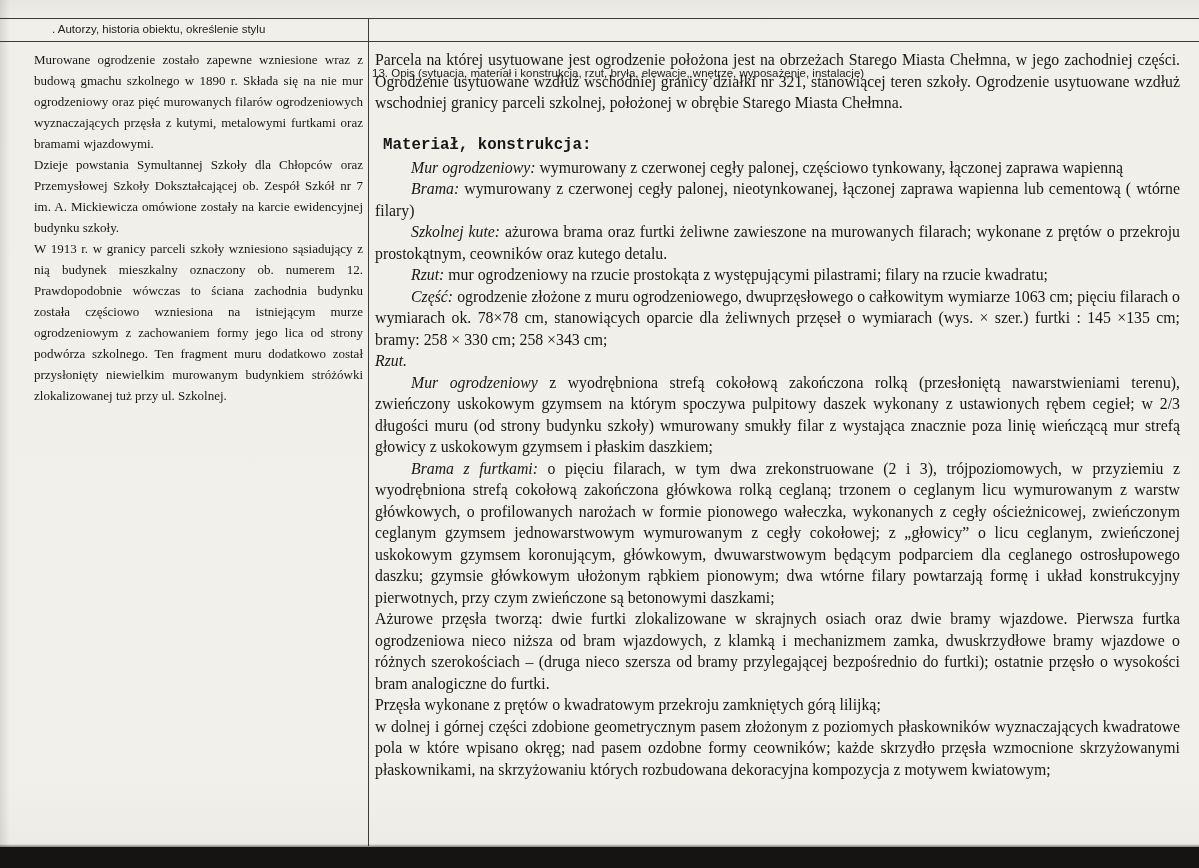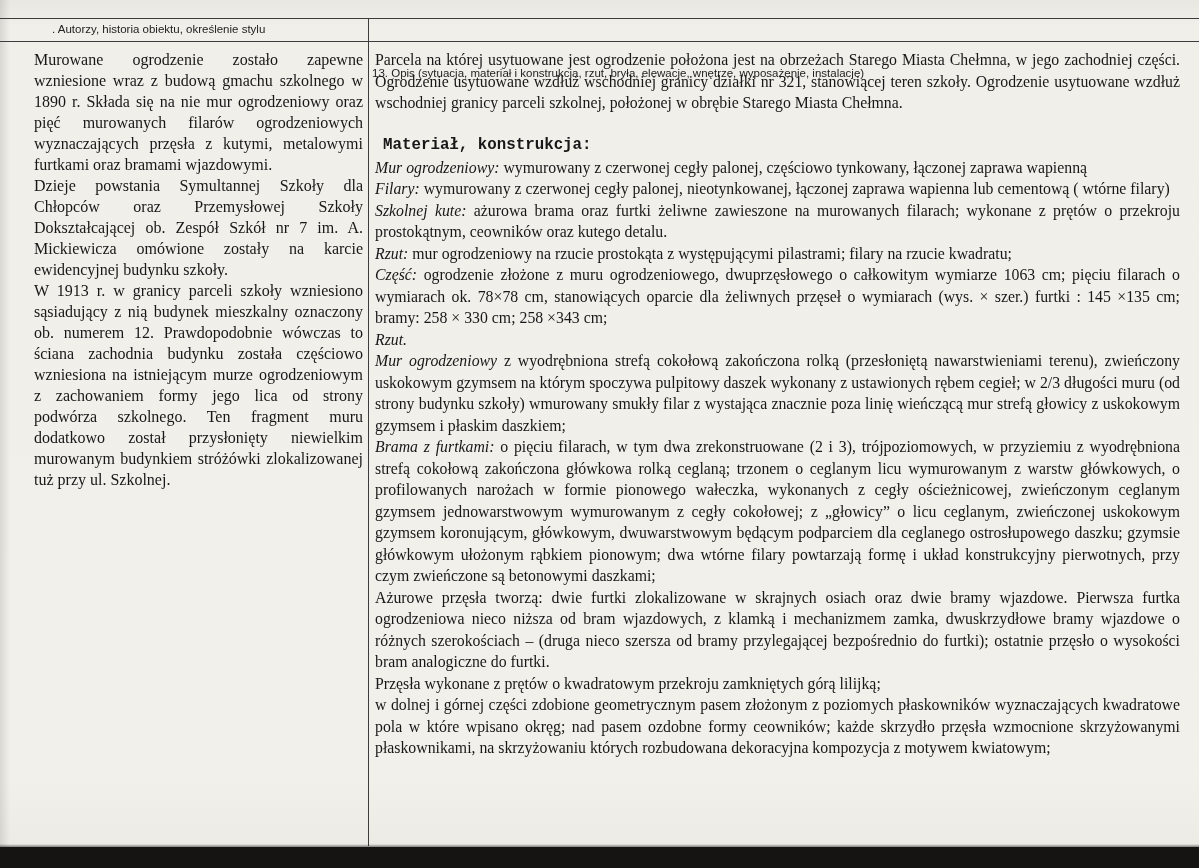--- a/index.html
+++ b/index.html
@@ -44,36 +44,36 @@
     position: absolute; left: 372px; top: 4px; right: 10px;
     white-space: nowrap; overflow: hidden; margin-top: 44px;
   }
   .col {
     position: absolute; top: 42px; box-sizing: border-box;
     color: #171717;
   }
   .col-left {
     left: 0; width: 368px; bottom: 24px;
     padding: 7px 5px 0 34px;
-    font-size: 16px; line-height: 21px;
+    font-size: 13px; line-height: 21px;
     overflow: hidden;
   }
   .col-right {
     left: 369px; right: 0; bottom: 24px;
     padding: 7px 19px 0 6px;
     font-size: 15.8px; line-height: 21.5px;
     overflow: hidden;
   }
   .para {
     margin: 0;
     text-align: justify;
   }
   .para.bold { font-weight: bold; padding-left: 8px; font-family: Liberation Mono, monospace; }
   .para.italic { font-style: italic; }
-  .para i { font-style: italic; }
+  .para i { font-style: italic; margin-left: 36px; }
   .spacer { height: 21.5px; }
   .bottom-band {
     position: absolute; left: 0; right: 0; bottom: 0; height: 21px;
     background: #151413;
   }
   .bottom-band::before {
     content: "";
     position: absolute; left: 0; right: 0; top: -3px; height: 3px;
     background: linear-gradient(180deg, rgba(0,0,0,0), rgba(0,0,0,0.45));
   }
@@ -98,21 +98,21 @@
       <p class="para">Murowane ogrodzenie zostało zapewne wzniesione wraz z budową gmachu szkolnego w 1890 r. Składa się na nie mur ogrodzeniowy oraz pięć murowanych filarów ogrodzeniowych wyznaczających przęsła z kutymi, metalowymi furtkami oraz bramami wjazdowymi.</p>
       <p class="para">Dzieje powstania Symultannej Szkoły dla Chłopców oraz Przemysłowej Szkoły Dokształcającej ob. Zespół Szkół nr 7 im. A. Mickiewicza omówione zostały na karcie ewidencyjnej budynku szkoły.</p>
       <p class="para">W 1913 r. w granicy parceli szkoły wzniesiono sąsiadujący z nią budynek mieszkalny oznaczony ob. numerem 12. Prawdopodobnie wówczas to ściana zachodnia budynku została częściowo wzniesiona na istniejącym murze ogrodzeniowym z zachowaniem formy jego lica od strony podwórza szkolnego. Ten fragment muru dodatkowo został przysłonięty niewielkim murowanym budynkiem stróżówki zlokalizowanej tuż przy ul. Szkolnej.</p>
     </div>
 
   <div class="col col-right" id="right-col">
       <p class="para">Parcela na której usytuowane jest ogrodzenie położona jest na obrzeżach Starego Miasta Chełmna, w jego zachodniej części. Ogrodzenie usytuowane wzdłuż wschodniej granicy działki nr 321, stanowiącej teren szkoły. Ogrodzenie usytuowane wzdłuż wschodniej granicy parceli szkolnej, położonej w obrębie Starego Miasta Chełmna.</p>
       <div class="spacer"></div>
       <p class="para bold">Materiał, konstrukcja:</p>
       <p class="para"><i>Mur ogrodzeniowy:</i> wymurowany z czerwonej cegły palonej, częściowo tynkowany, łączonej zaprawa wapienną</p>
-      <p class="para"><i>Filary:</i> wymurowany z czerwonej cegły palonej, nieotynkowanej, łączonej zaprawa wapienna lub cementową ( wtórne filary)</p>
+      <p class="para"><i>Brama:</i> wymurowany z czerwonej cegły palonej, nieotynkowanej, łączonej zaprawa wapienna lub cementową ( wtórne filary)</p>
       <p class="para"><i>Szkolnej kute:</i> ażurowa brama oraz furtki żeliwne zawieszone na murowanych filarach; wykonane z prętów o przekroju prostokątnym, ceowników oraz kutego detalu.</p>
       <p class="para"><i>Rzut:</i> mur ogrodzeniowy na rzucie prostokąta z występującymi pilastrami; filary na rzucie kwadratu;</p>
       <p class="para"><i>Część:</i> ogrodzenie złożone z muru ogrodzeniowego, dwuprzęsłowego o całkowitym wymiarze 1063 cm; pięciu filarach o wymiarach ok. 78×78 cm, stanowiących oparcie dla żeliwnych przęseł o wymiarach (wys. × szer.) furtki : 145 ×135 cm; bramy: 258 × 330 cm; 258 ×343 cm;</p>
       <p class="para italic">Rzut.</p>
       <p class="para"><i>Mur ogrodzeniowy</i> z wyodrębniona strefą cokołową zakończona rolką (przesłoniętą nawarstwieniami terenu), zwieńczony uskokowym gzymsem na którym spoczywa pulpitowy daszek wykonany z ustawionych rębem cegieł; w 2/3 długości muru (od strony budynku szkoły) wmurowany smukły filar z wystająca znacznie poza linię wieńczącą mur strefą głowicy z uskokowym gzymsem i płaskim daszkiem;</p>
       <p class="para"><i>Brama z furtkami:</i> o pięciu filarach, w tym dwa zrekonstruowane (2 i 3), trójpoziomowych, w przyziemiu z wyodrębniona strefą cokołową zakończona główkowa rolką ceglaną; trzonem o ceglanym licu wymurowanym z warstw główkowych, o profilowanych narożach w formie pionowego wałeczka, wykonanych z cegły ościeżnicowej, zwieńczonym ceglanym gzymsem jednowarstwowym wymurowanym z cegły cokołowej; z „głowicy” o licu ceglanym, zwieńczonej uskokowym gzymsem koronującym, główkowym, dwuwarstwowym będącym podparciem dla ceglanego ostrosłupowego daszku; gzymsie główkowym ułożonym rąbkiem pionowym; dwa wtórne filary powtarzają formę i układ konstrukcyjny pierwotnych, przy czym zwieńczone są betonowymi daszkami;</p>
       <p class="para">Ażurowe przęsła tworzą: dwie furtki zlokalizowane w skrajnych osiach oraz dwie bramy wjazdowe. Pierwsza furtka ogrodzeniowa nieco niższa od bram wjazdowych, z klamką i mechanizmem zamka, dwuskrzydłowe bramy wjazdowe o różnych szerokościach – (druga nieco szersza od bramy przylegającej bezpośrednio do furtki); ostatnie przęsło o wysokości bram analogiczne do furtki.</p>
       <p class="para">Przęsła wykonane z prętów o kwadratowym przekroju zamkniętych górą lilijką;</p>
       <p class="para">w dolnej i górnej części zdobione geometrycznym pasem złożonym z poziomych płaskowników wyznaczających kwadratowe pola w które wpisano okręg; nad pasem ozdobne formy ceowników; każde skrzydło przęsła wzmocnione skrzyżowanymi płaskownikami, na skrzyżowaniu których rozbudowana dekoracyjna kompozycja z motywem kwiatowym;</p>
     </div>

